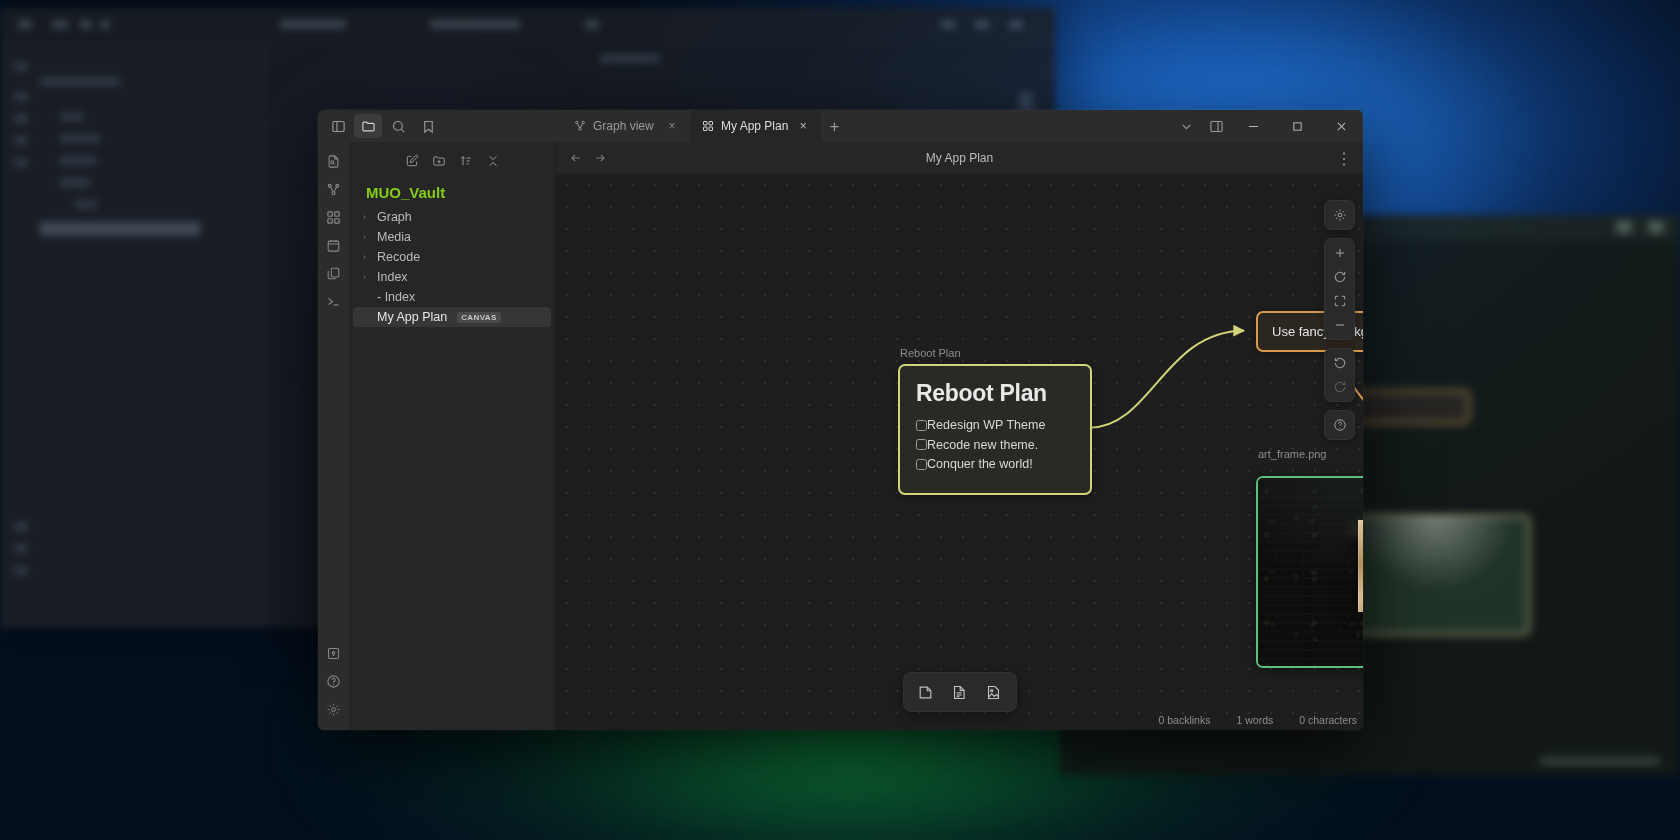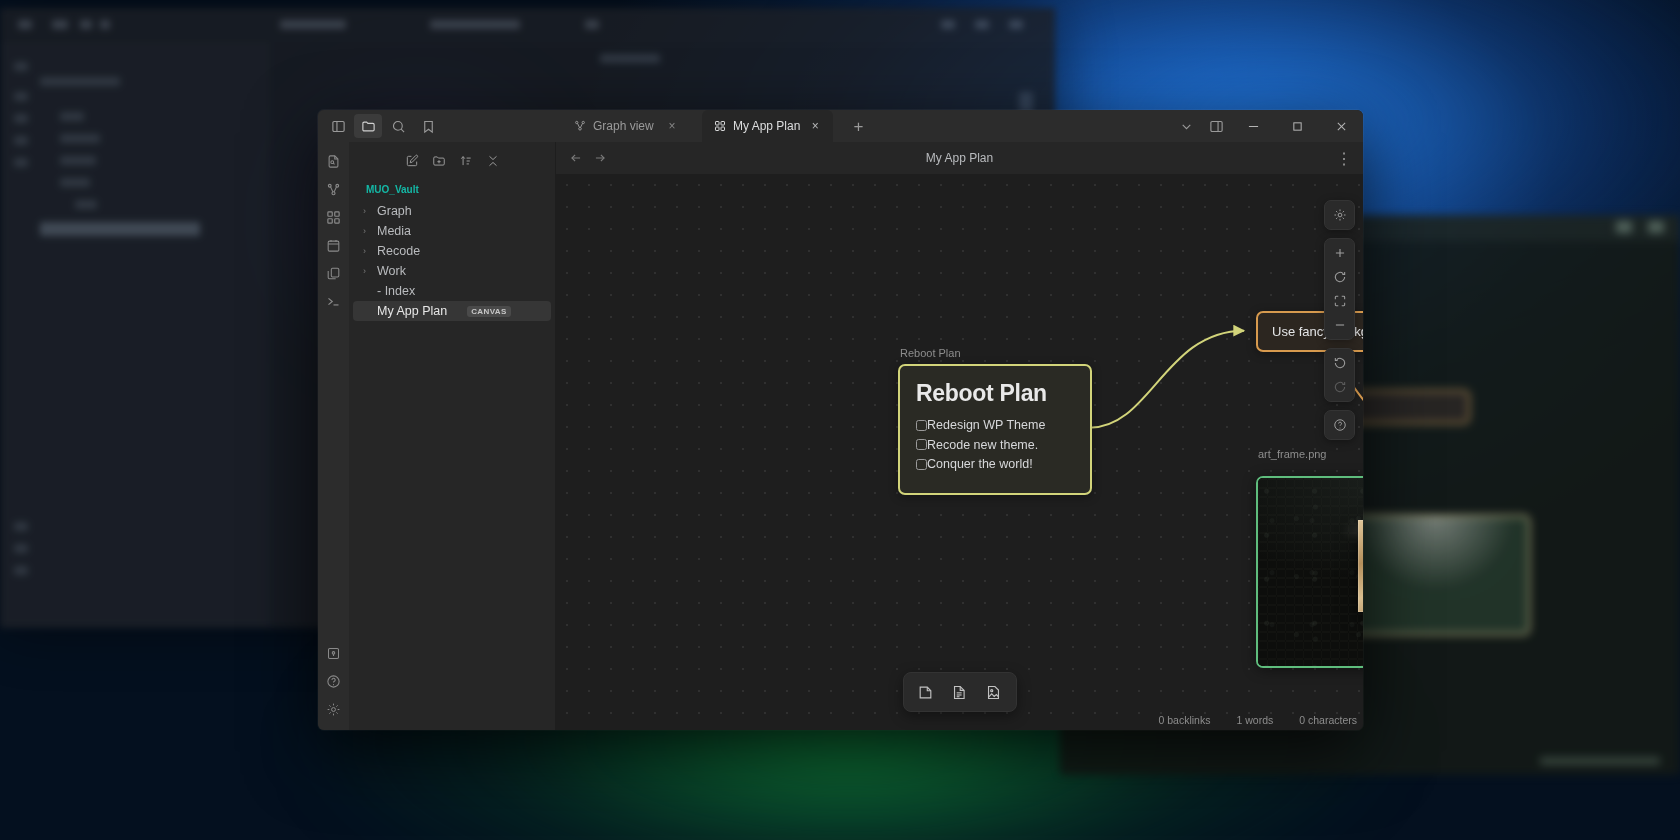--- a/index.html
+++ b/index.html
@@ -66,21 +66,21 @@
     height: 32px; background: #2c2c2c; display: flex; align-items: stretch;
     position: relative; user-select: none;
   }
   .tb-left { display: flex; align-items: center; gap: 2px; padding-left: 6px; }
   .tb-btn {
     width: 28px; height: 24px; display: flex; align-items: center; justify-content: center;
     border-radius: 4px; color: #9a9a9a; cursor: pointer;
   }
   .tb-btn.active { background: #3b3b3b; color:#d0d0d0; }
 
-  .tabs { display: flex; align-items: flex-end; flex: 1; padding-left: 120px; gap: 12px; }
+  .tabs { display: flex; align-items: flex-end; flex: 1; padding-left: 120px; gap: 0; }
   .tab {
     display: flex; align-items: center; gap: 7px;
     height: 32px; padding: 0 10px 0 12px; min-width: 128px;
     font-size: 12px; color: #9a9a9a; cursor: pointer; position: relative;
   }
   .tab.active { background: #262626; color: #dcddde; border-radius: 6px 6px 0 0; }
   .tab .tablabel { flex: 1; white-space: nowrap; }
   .tab .tabclose { width: 16px; height: 16px; display:flex; align-items:center; justify-content:center; border-radius:3px; opacity:.8; }
   .newtab { width: 26px; height: 30px; display:flex; align-items:center; justify-content:center; color:#9a9a9a; font-size:17px; cursor:pointer; }
 
@@ -102,31 +102,31 @@
   }
   .rib-spacer { flex: 1; }
 
   
   #explorer {
     width: 207px; background: #262626; border-right: 1px solid #1e1e1e;
     display: flex; flex-direction: column;
   }
   #ex-tools { display:flex; justify-content:center; gap: 3px; padding: 8px 0 6px 0; }
   .extool { width: 24px; height: 22px; display:flex; align-items:center; justify-content:center; color:#9a9a9a; border-radius:4px; cursor:pointer;}
-  #vaultname { font-size: 10px; font-weight: 700; color:#14b8a6; padding: 6px 0 6px 17px; cursor:pointer;}
+  #vaultname { font-size: 15px; font-weight: 700; color:#84cc16; padding: 6px 0 6px 17px; cursor:pointer;}
   .treeitem {
     display:flex; align-items:center; gap:4px; font-size:12.5px; color:#b9bbbe;
     padding: 3px 6px 3px 10px; margin: 0 4px; border-radius: 4px; cursor:pointer; white-space:nowrap;
   }
   .treeitem.sel { background:#363636; color:#e6e6e6; }
   .chev { width:10px; color:#7a7a7a; font-size:9px; display:inline-block; }
   .indent { padding-left: 24px; text-align: right; }
   .badge {
     font-size:8px; letter-spacing:.4px; background:#4a4a4a; color:#c8c8c8;
-    padding: 1px 4px; border-radius: 3px; margin-left: 16px; font-weight:600;
+    padding: 1px 4px; border-radius: 3px; margin-left: 6px; font-weight:600;
   }
 
   
   #pane { flex: 1; display: flex; flex-direction: column; background: #1e1e1e; position: relative; min-width:0; }
   #panehead {
     height: 32px; display:flex; align-items:center; padding: 0 8px;
     position: relative; background: #262626; flex-shrink:0;
   }
   .navbtn { width: 24px; height: 24px; display:flex; align-items:center; justify-content:center; color:#7b7b7b; border-radius:4px; cursor:pointer;}
   #panetitle {
@@ -485,21 +485,21 @@
         <div class="treeitem">
           <span class="chev">›</span>
           <span>Media</span>
         </div>
         <div class="treeitem">
           <span class="chev">›</span>
           <span>Recode</span>
         </div>
         <div class="treeitem">
           <span class="chev">›</span>
-          <span>Work</span>
+          <span>Index</span>
         </div>
         <div class="treeitem indent">
           <span>- Index</span>
         </div>
         <div class="treeitem sel indent">
           <span>My App Plan</span>
           <span class="badge">CANVAS</span>
         </div>
       </div>
 

